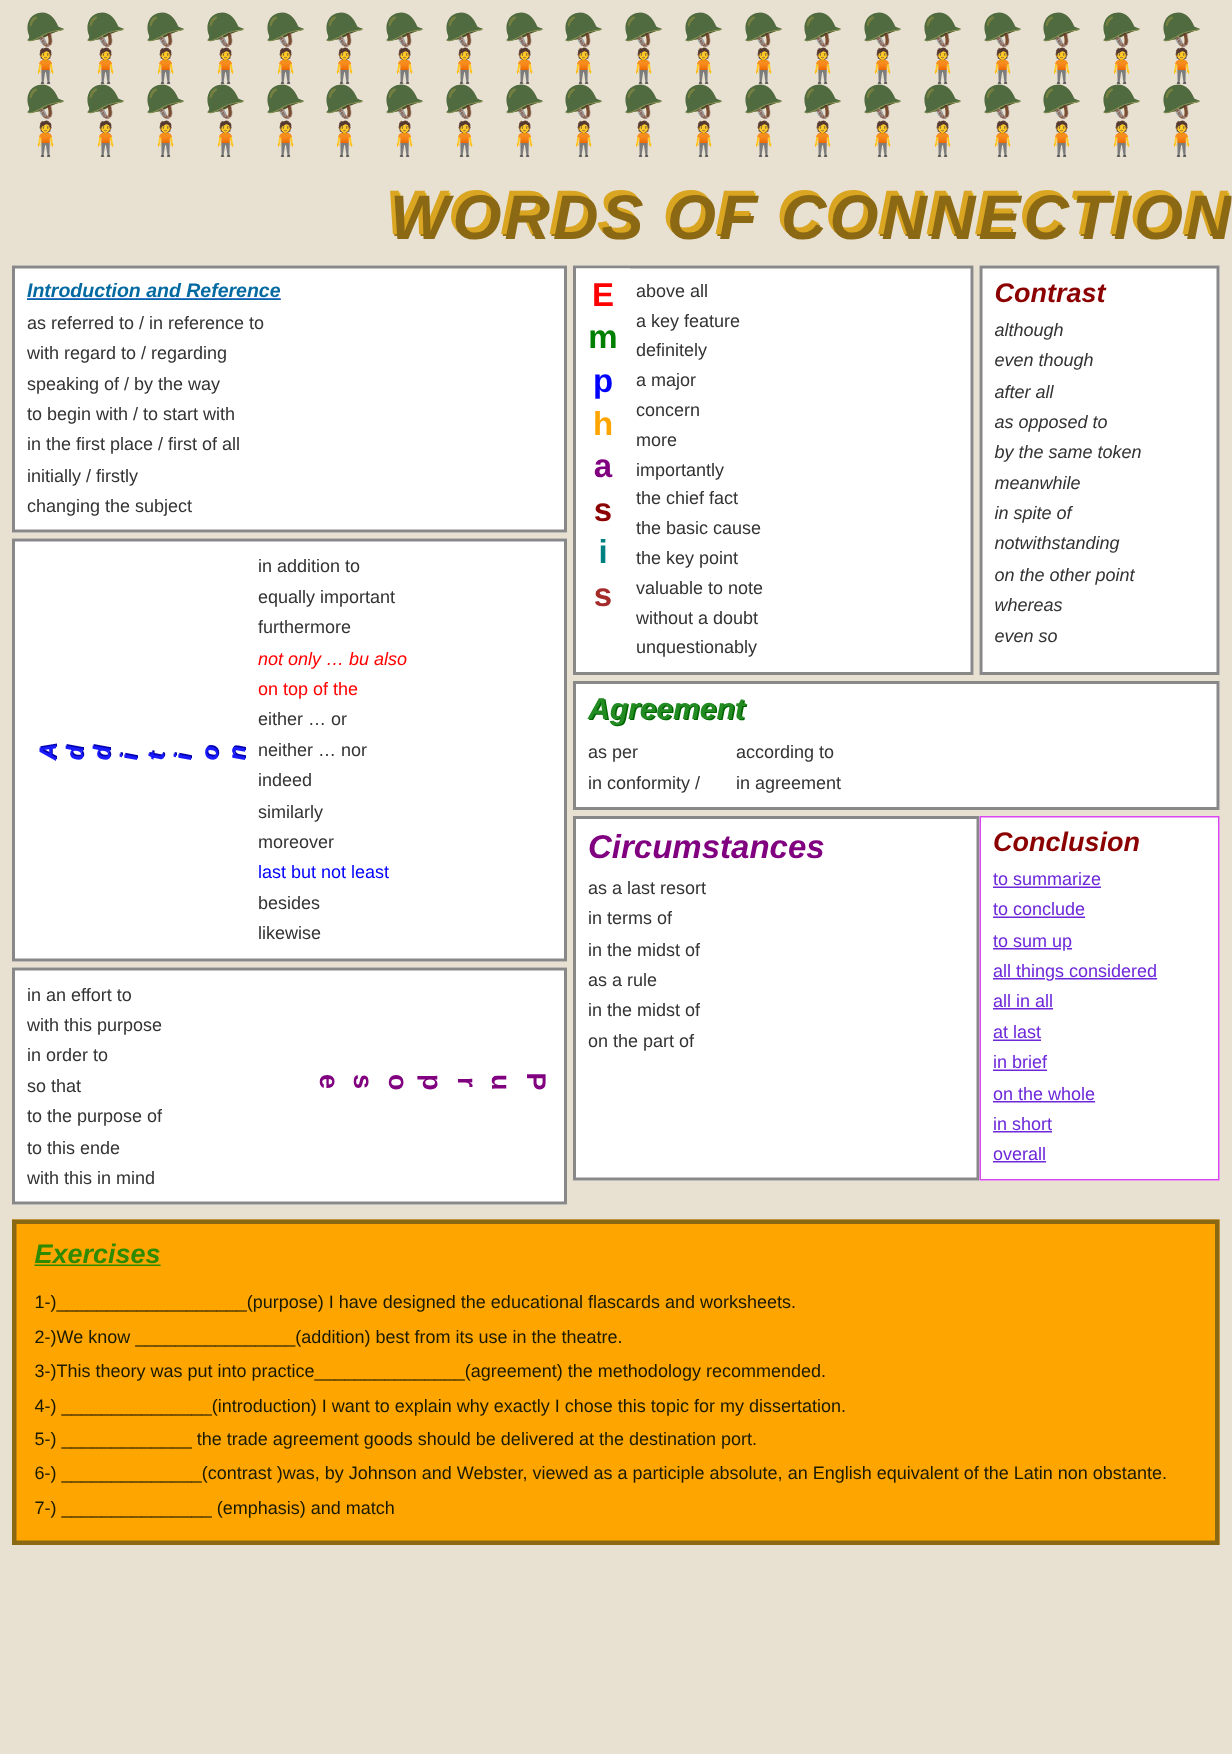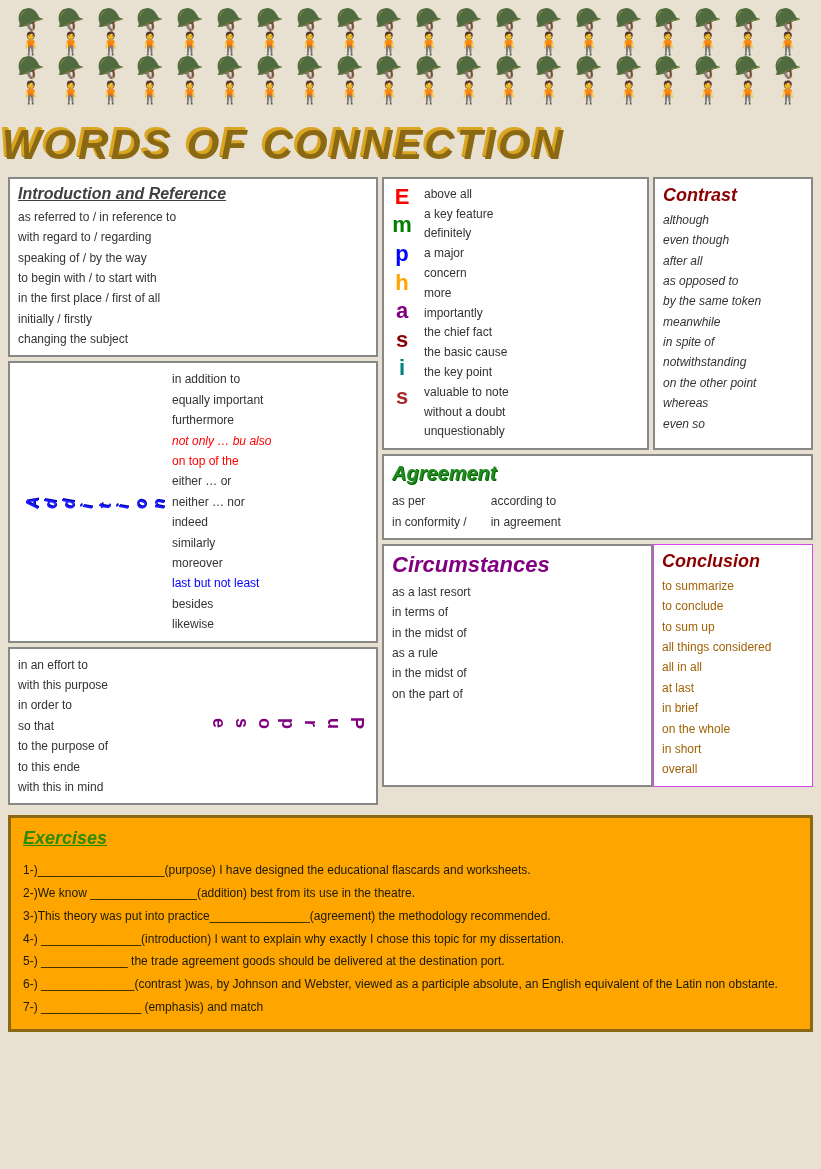--- a/index.html
+++ b/index.html
@@ -26,21 +26,21 @@
       line-height: 1.1;
     }
     .soldier-row {
       display: flex;
       justify-content: space-between;
       padding: 0 8px;
     }
 
     
     .title-area {
-      text-align: left;
+      text-align: right;
       padding: 10px 0 6px 0;
     }
     .main-title {
       font-size: 42px;
       font-weight: 900;
       font-style: italic;
       color: #b8860b;
       text-shadow: 2px 2px 0 #8B6914, -1px -1px 0 #DAA520;
       letter-spacing: 2px;
       font-family: 'Arial Black', Arial, sans-serif;
@@ -275,21 +275,22 @@
       font-size: 18px;
       font-weight: 900;
       font-style: italic;
       color: #8B0000;
       font-family: 'Arial Black', Arial, sans-serif;
       margin-bottom: 4px;
     }
     .conclusion-content {
       font-size: 12px;
       line-height: 1.7;
-      color: #a16207;
+      color: #6d28d9;
+      text-decoration: underline;
     }
 
     
     .exercises-section {
       margin: 6px 8px;
       background: #FFA500;
       border: 3px solid #8B6914;
       padding: 10px 12px;
     }
     .exercises-title {
@@ -359,21 +360,21 @@
   </div>
 
   <div class="title-area">
     <span class="main-title">WORDS OF CONNECTION</span>
   </div>
 
   <div class="main-grid">
 
     <div class="card intro-card">
       <span class="intro-title">
-        <span style="color:#404040;font-style:italic;text-decoration:underline;font-size:16px;">Introduction and Reference</span>
+        <span style="color:#0369a1;font-style:italic;text-decoration:underline;font-size:13px;">Introduction and Reference</span>
       </span>
       <div class="intro-content">
         <div>as referred to  / in reference to</div>
         <div>with regard to / regarding</div>
         <div>speaking of  / by the way</div>
         <div>to begin with / to start with</div>
         <div>in the first place / first of all</div>
         <div>initially  / firstly</div>
         <div>changing the subject</div>
       </div>

